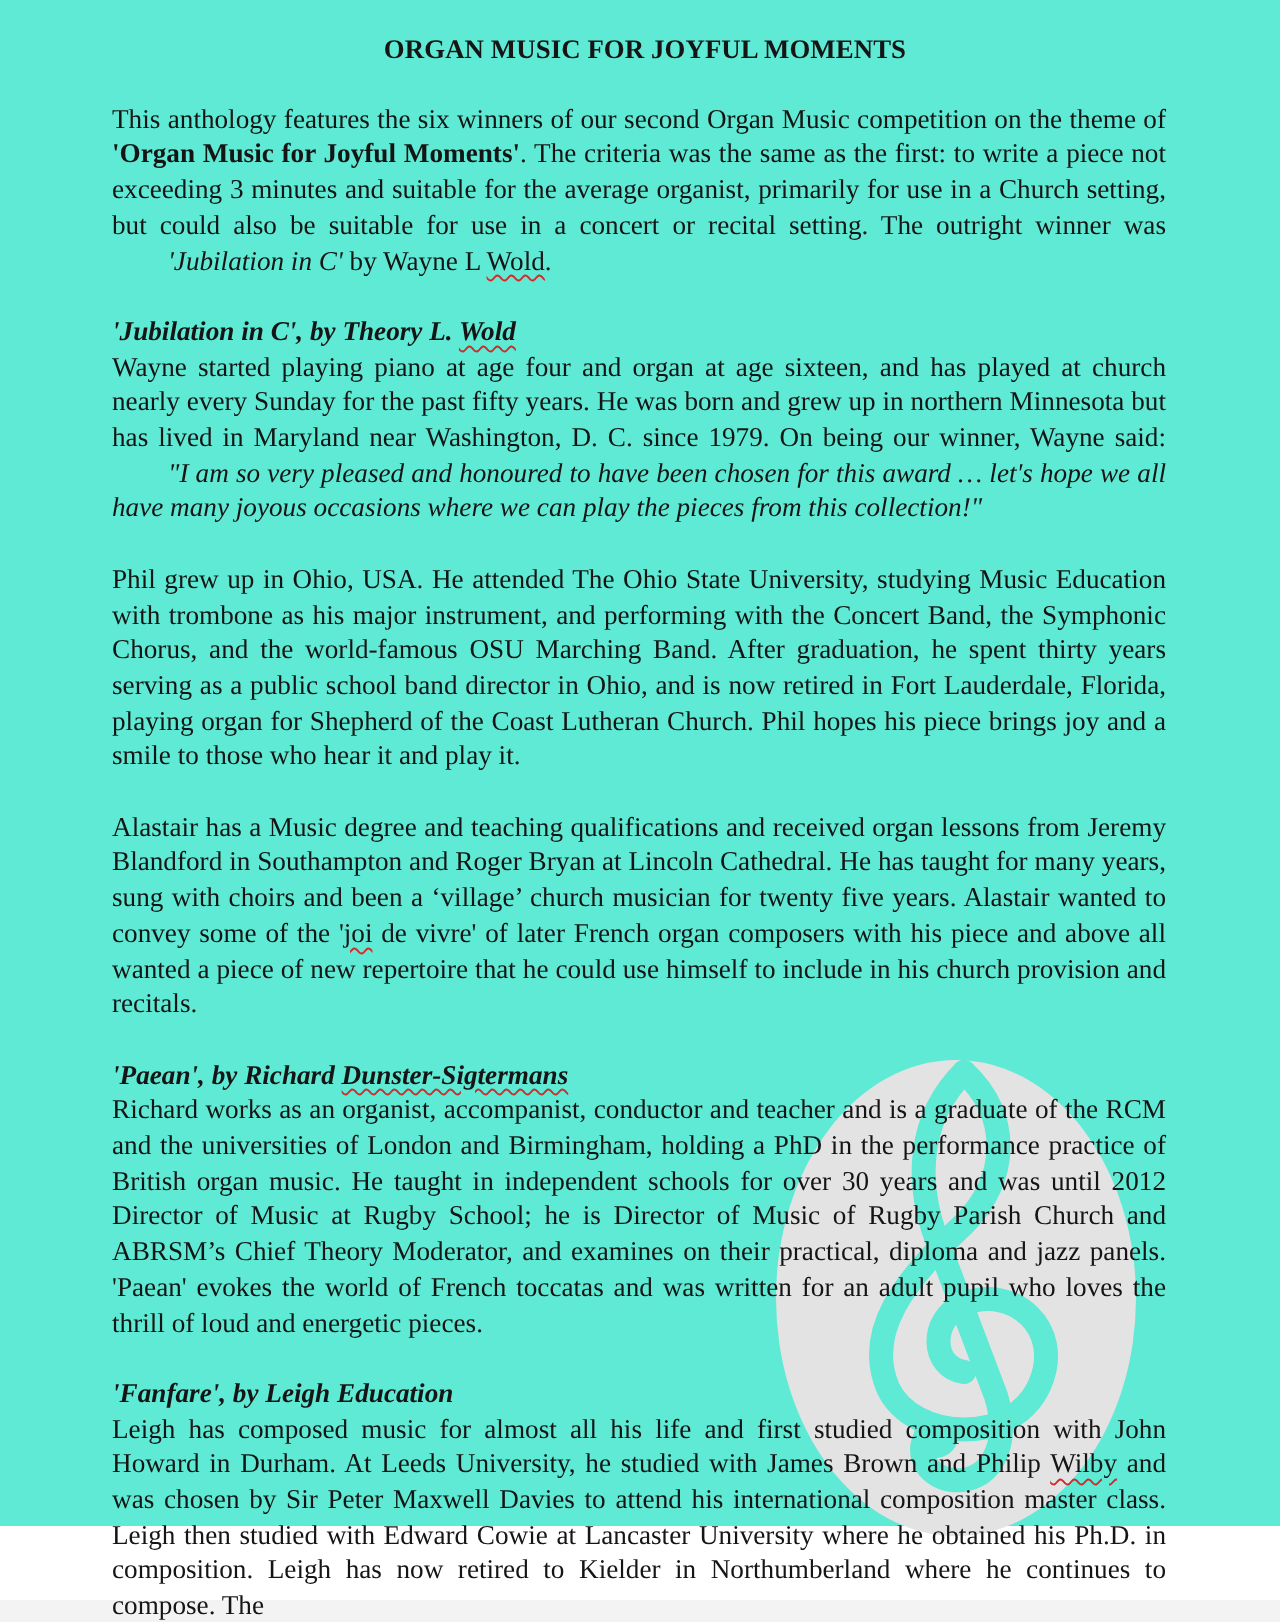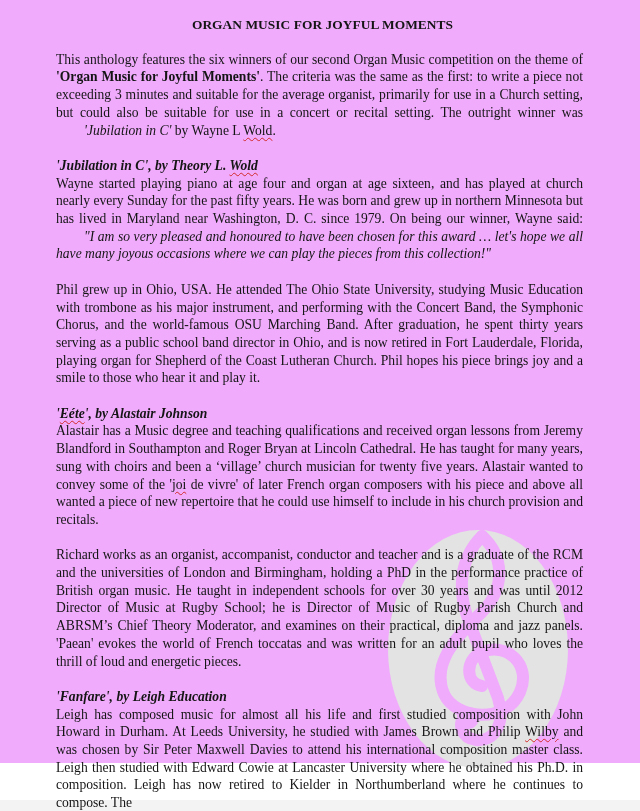--- a/index.html
+++ b/index.html
@@ -13,21 +13,21 @@
       overflow: hidden;
       position: relative;
       font-family: "Liberation Serif", "DejaVu Serif", serif;
       color: #151515;
     }
     .page {
       position: absolute;
       left: 0; top: 0;
       width: 640px;
       height: 763px;
-      background: #f0abfc;
+      background: #5eead4;
     }
     .watermark {
       position: absolute;
       left: 386px;
       top: 528px;
       width: 184px;
       height: 242px;
       z-index: 0;
     }
     .bottom-band {
@@ -107,24 +107,24 @@
 
     <div id="sections">
         <div class="section">
           <p class="section-heading"><span>'Jubilation in C', by Theory L. </span><span class="spell">Wold</span></p>
           <p class="section-body"><span>Wayne started playing piano at age four and organ at age sixteen, and has played at church nearly every Sunday for the past fifty years. He was born and grew up in northern Minnesota but has lived in Maryland near Washington, D. C. since 1979. On being our winner, Wayne said: </span><span class="i">"I am so very pleased and honoured to have been chosen for this award … let's hope we all have many joyous occasions where we can play the pieces from this collection!"</span></p>
         </div>
         <div class="section">
           <p class="section-body"><span>Phil grew up in Ohio, USA. He attended The Ohio State University, studying Music Education with trombone as his major instrument, and performing with the Concert Band, the Symphonic Chorus, and the world-famous OSU Marching Band. After graduation, he spent thirty years serving as a public school band director in Ohio, and is now retired in Fort Lauderdale, Florida, playing organ for Shepherd of the Coast Lutheran Church. Phil hopes his piece brings joy and a smile to those who hear it and play it.</span></p>
         </div>
         <div class="section">
-          <p class="section-heading"><span>'</span><span class="spell">Eéte</span><span>', by Alastair Johnson</span></p>
           <p class="section-body"><span>Alastair has a Music degree and teaching qualifications and received organ lessons from Jeremy Blandford in Southampton and Roger Bryan at Lincoln Cathedral. He has taught for many years, sung with choirs and been a ‘village’ church musician for twenty five years. Alastair wanted to convey some of the '</span><span class="spell">joi</span><span> de vivre' of later French organ composers with his piece and above all wanted a piece of new repertoire that he could use himself to include in his church provision and recitals.</span></p>
         </div>
         <div class="section">
+          <p class="section-heading"><span>'Paean', by Richard </span><span class="spell">Dunster-Sigtermans</span></p>
           <p class="section-body"><span>Richard works as an organist, accompanist, conductor and teacher and is a graduate of the RCM and the universities of London and Birmingham, holding a PhD in the performance practice of British organ music. He taught in independent schools for over 30 years and was until 2012 Director of Music at Rugby School; he is Director of Music of Rugby Parish Church and ABRSM’s Chief Theory Moderator, and examines on their practical, diploma and jazz panels. 'Paean' evokes the world of French toccatas and was written for an adult pupil who loves the thrill of loud and energetic pieces.</span></p>
         </div>
         <div class="section">
           <p class="section-heading"><span>'Fanfare', by Leigh Education</span></p>
           <p class="section-body"><span>Leigh has composed music for almost all his life and first studied composition with John Howard in Durham. At Leeds University, he studied with James Brown and Philip </span><span class="spell">Wilby</span><span> and was chosen by Sir Peter Maxwell Davies to attend his international composition master class. Leigh then studied with Edward Cowie at Lancaster University where he obtained his Ph.D. in composition. Leigh has now retired to Kielder in Northumberland where he continues to compose. The </span></p>
         </div>
       </div>
   </div>
 </div>
 

